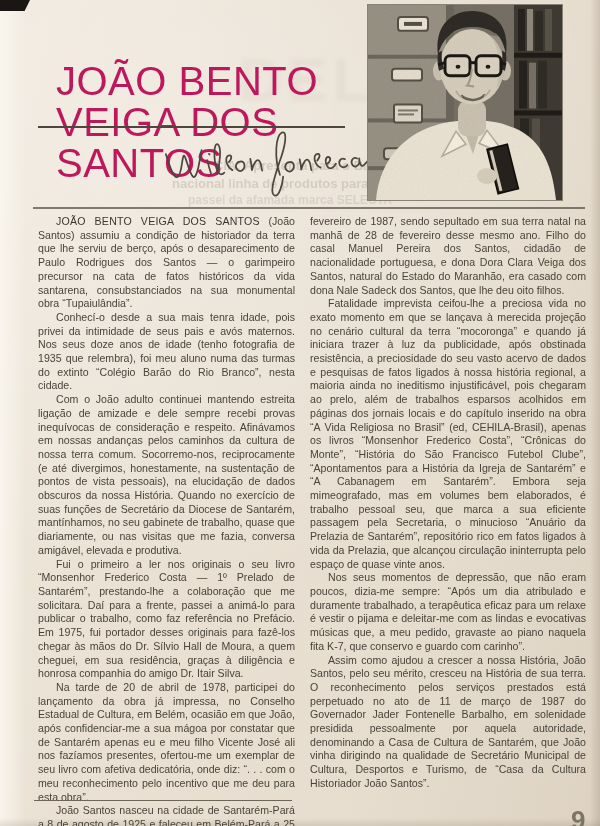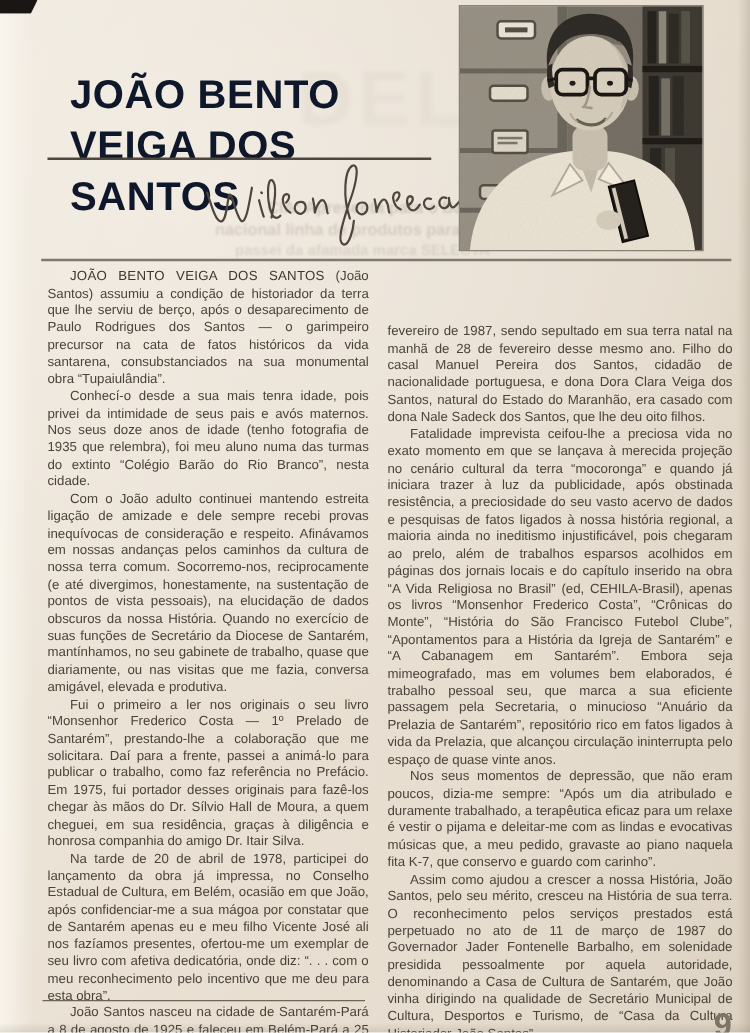--- a/index.html
+++ b/index.html
@@ -15,22 +15,22 @@
   
   .edge-right { position:absolute; right:0; top:0; width:10px; height:100%;
     background:linear-gradient(90deg, rgba(120,105,85,0) , rgba(120,105,85,0.22)); }
   .edge-bottom { position:absolute; left:0; bottom:0; width:100%; height:8px;
     background:linear-gradient(180deg, rgba(110,95,75,0), rgba(110,95,75,0.16)); }
   .corner-mark { position:absolute; left:0; top:0; width:30px; height:11px;
     background:#191613; clip-path:polygon(0 0, 100% 0, 82% 100%, 0 100%); }
 
   
   .title { position:absolute; left:56px; top:34px; width:320px;
-    font-weight:bold; font-size:32px; line-height:41px; letter-spacing:0.5px;
-    color:#0f172a; }
+    font-weight:normal; font-size:40px; line-height:41px; letter-spacing:0.5px;
+    color:#be185d; }
   .title-rule { position:absolute; left:38px; top:126px; width:307px; height:2px;
     background:#4c463e; }
 
   
   .ghost { position:absolute; color:#97897a; font-weight:bold;
     filter:blur(0.7px); pointer-events:none; white-space:nowrap; }
   .ghost-headline { left:238px; top:44px; font-size:62px; letter-spacing:4px;
     opacity:0.07; filter:blur(2px); }
   .ghost-1 { left:214px; top:158px; font-size:13px; opacity:0.30; }
   .ghost-2 { left:172px; top:176px; font-size:13px; opacity:0.28; }
@@ -54,21 +54,21 @@
   .rule-bottom-left { position:absolute; left:34px; top:800px; width:258px; height:1px;
     background:#6e6557; }
 
   
   .columns { position:absolute; left:38px; top:215px; width:548px; }
   .col { position:absolute; top:0; color:#49433a; font-size:10.6px;
     line-height:13.7px; text-align:justify; }
   .col-left  { left:0;    width:257px; }
   .col-right { left:272px; width:276px; }
   .col p { margin:0; text-indent:18px; }
-  .col p.no-indent { text-indent:0;margin-top:44px; }
+  .col p.no-indent { text-indent:0; }
   .col strong.lead { font-weight:normal; color:#3b362e; letter-spacing:0.2px; }
 
   
   .page-number { position:absolute; left:571px; top:805px;
     font-size:26px; font-weight:bold; color:#7c7466; }
 </style>
 </head>
 <body>
 
 <div class="corner-mark"></div>

